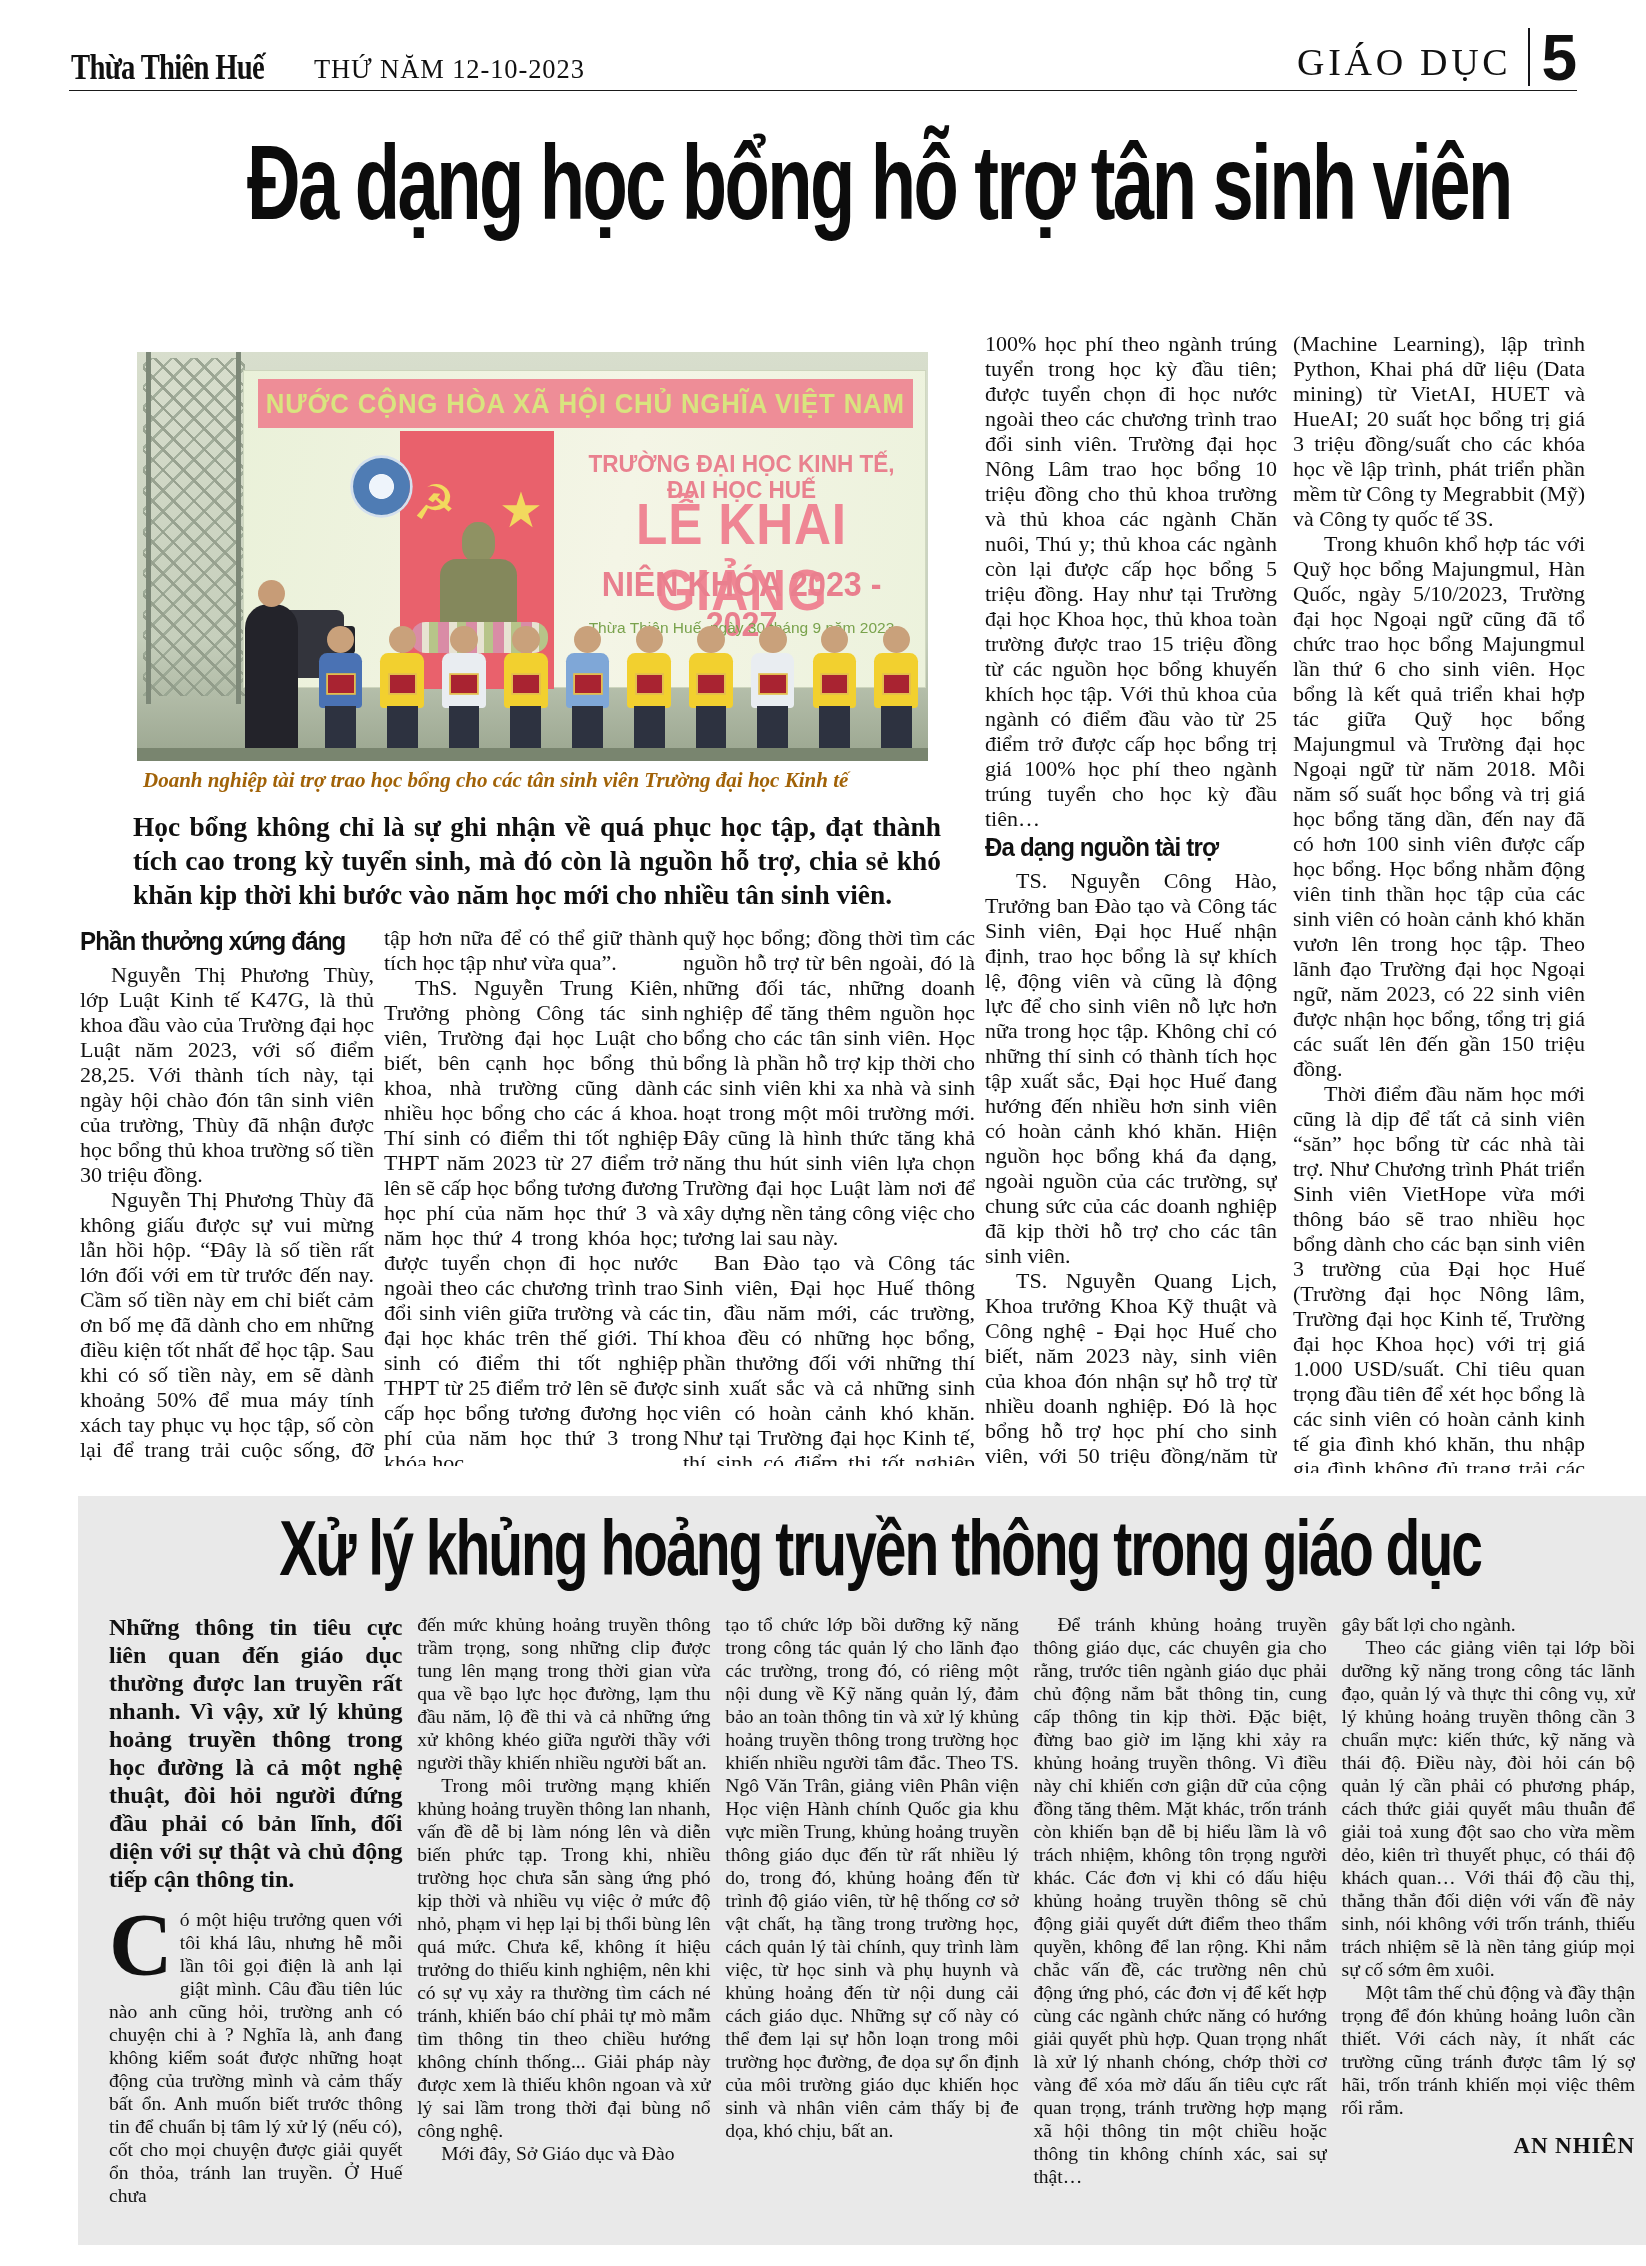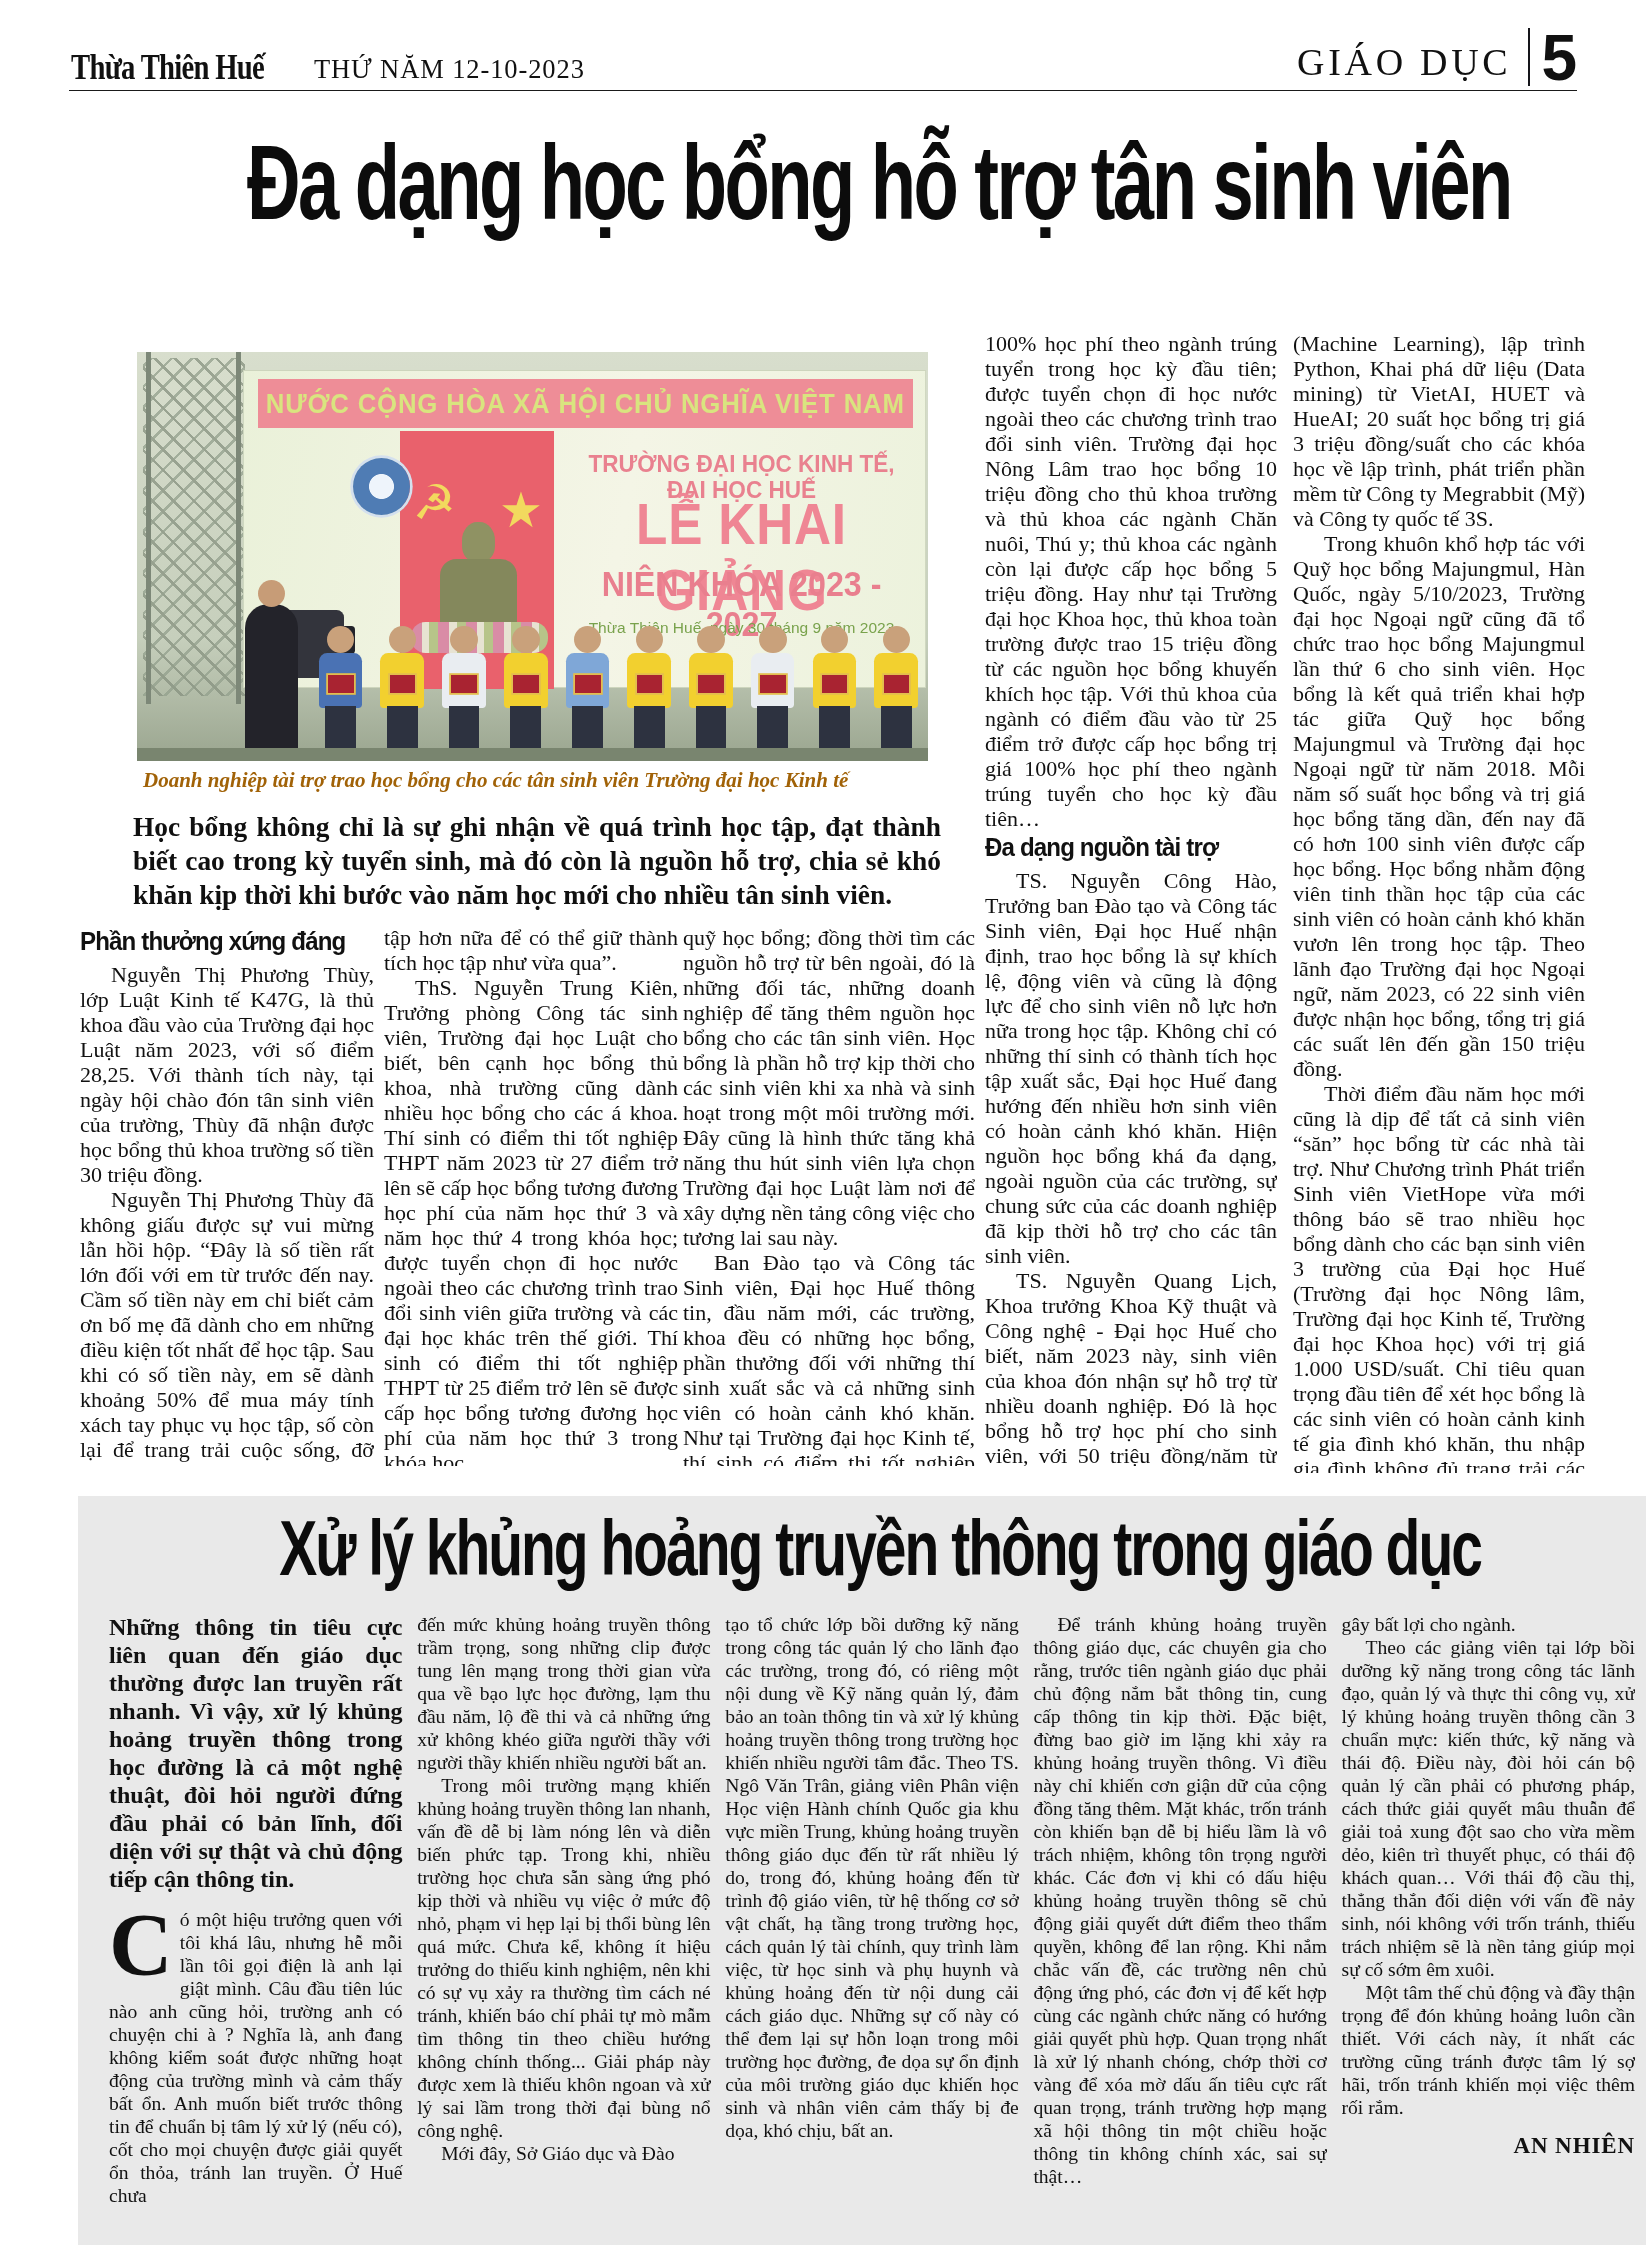--- a/index.html
+++ b/index.html
@@ -192,21 +192,21 @@
       <i class="person">
           <i class="sh s-y"></i>
           <i class="lg"></i>
           <i class="fd"></i>
         </i>
     </div>
     <div class="floor"></div>
   </div>
 
   <p id="caption">Doanh nghiệp tài trợ trao học bổng cho các tân sinh viên Trường đại học Kinh tế</p>
-  <p id="intro1">Học bổng không chỉ là sự ghi nhận về quá trình học tập, đạt thành biết cao trong kỳ tuyển sinh, mà đó còn là nguồn hỗ trợ, chia sẻ khó khăn kịp thời khi bước vào năm học mới cho nhiều tân sinh viên.</p>
+  <p id="intro1">Học bổng không chỉ là sự ghi nhận về quá phục học tập, đạt thành tích cao trong kỳ tuyển sinh, mà đó còn là nguồn hỗ trợ, chia sẻ khó khăn kịp thời khi bước vào năm học mới cho nhiều tân sinh viên.</p>
 
   <div id="colA" class="newscol">
       <h3 class="subhead">Phần thưởng xứng đáng</h3>
       <p class="p">Nguyễn Thị Phương Thùy, lớp Luật Kinh tế K47G, là thủ khoa đầu vào của Trường đại học Luật năm 2023, với số điểm 28,25. Với thành tích này, tại ngày hội chào đón tân sinh viên của trường, Thùy đã nhận được học bổng thủ khoa trường số tiền 30 triệu đồng.</p>
       <p class="p">Nguyễn Thị Phương Thùy đã không giấu được sự vui mừng lẫn hồi hộp. “Đây là số tiền rất lớn đối với em từ trước đến nay. Cầm số tiền này em chỉ biết cảm ơn bố mẹ đã dành cho em những điều kiện tốt nhất để học tập. Sau khi có số tiền này, em sẽ dành khoảng 50% để mua máy tính xách tay phục vụ học tập, số còn lại để trang trải cuộc sống, đỡ phần nào tiền sinh hoạt hàng tháng cho bố mẹ. Nhận học bổng, càng thôi thúc em phải quyết tâm hơn nữa, cố gắng học</p>
     </div>
   <div id="colB" class="newscol">
       <p class="cont">tập hơn nữa để có thể giữ thành tích học tập như vừa qua”.</p>
       <p class="p">ThS. Nguyễn Trung Kiên, Trưởng phòng Công tác sinh viên, Trường đại học Luật cho biết, bên cạnh học bổng thủ khoa, nhà trường cũng dành nhiều học bổng cho các á khoa. Thí sinh có điểm thi tốt nghiệp THPT năm 2023 từ 27 điểm trở lên sẽ cấp học bổng tương đương học phí của năm học thứ 3 và năm học thứ 4 trong khóa học; được tuyển chọn đi học nước ngoài theo các chương trình trao đổi sinh viên giữa trường và các đại học khác trên thế giới. Thí sinh có điểm thi tốt nghiệp THPT từ 25 điểm trở lên sẽ được cấp học bổng tương đương học phí của năm học thứ 3 trong khóa học…</p>
     </div>

